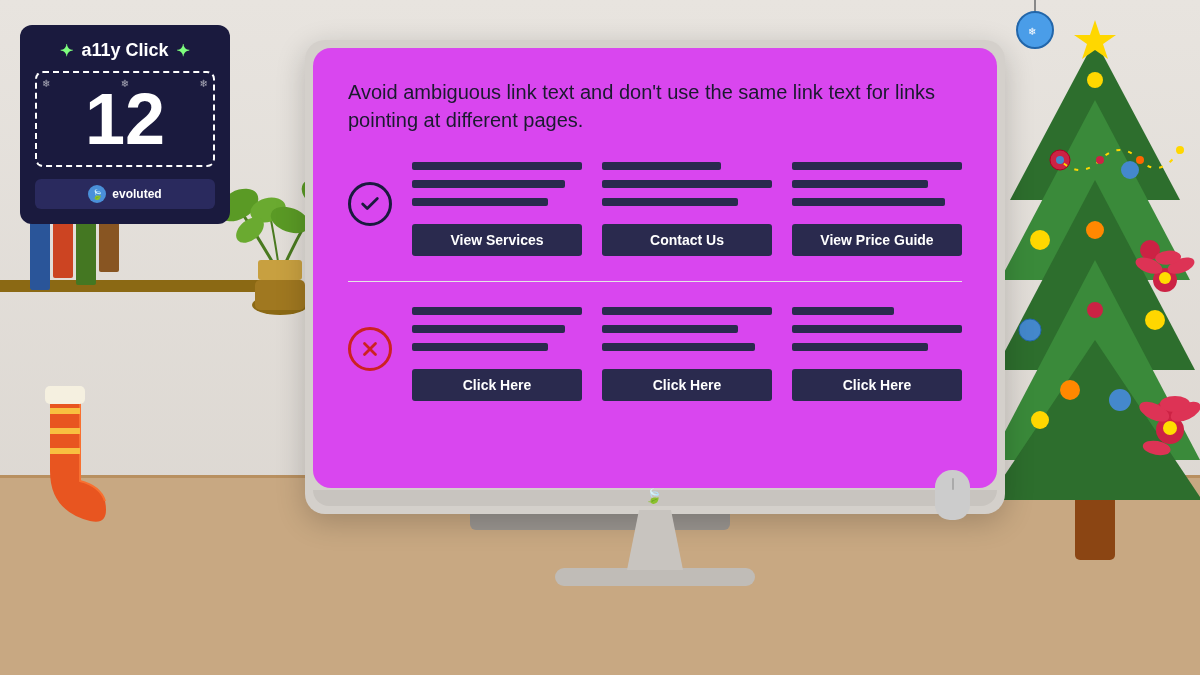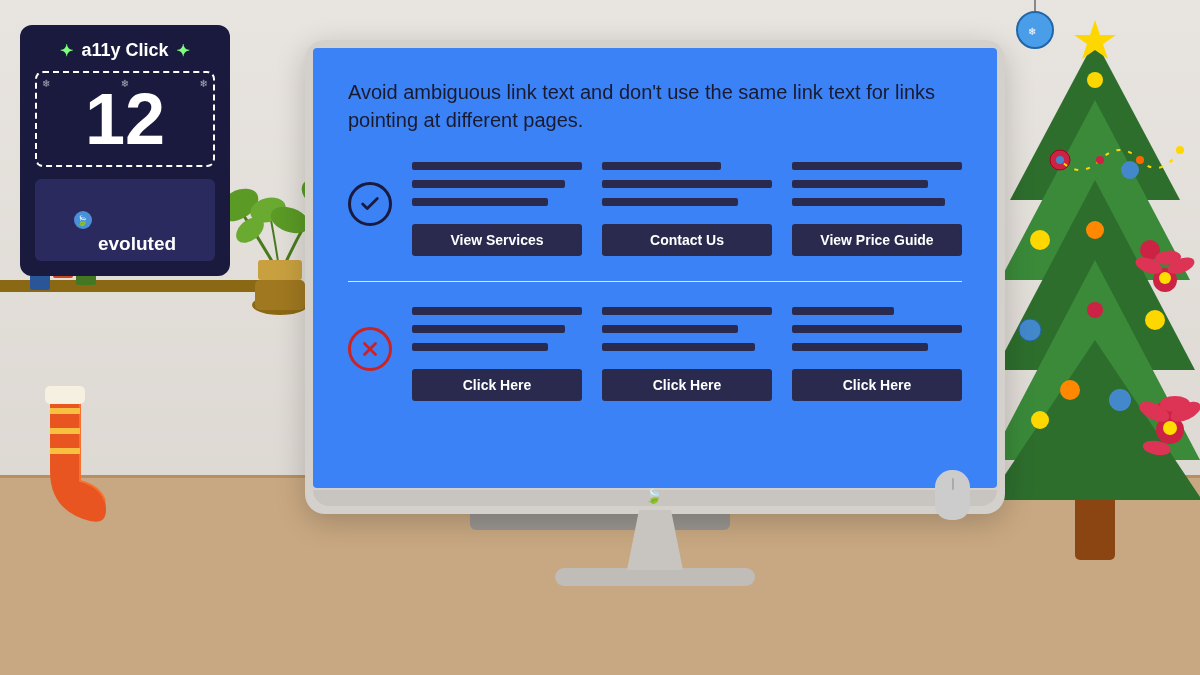--- a/index.html
+++ b/index.html
@@ -101,23 +101,22 @@
       border-radius: 50%;
       display: flex;
       align-items: center;
       justify-content: center;
       font-size: 10px;
       color: white;
     }
 
     .evoluted-text {
       color: white;
-      font-size: 19px;
+      font-size: 12px;
       font-weight: bold;
-      margin-top: 48px;
     }
 
     
     .shelf {
       position: absolute;
       top: 280px;
       left: 0;
       width: 260px;
       height: 12px;
       background: #8b6914;
@@ -180,22 +179,22 @@
 
     .monitor {
       background: #d4d0cb;
       border-radius: 20px;
       padding: 8px;
       box-shadow: 0 8px 30px rgba(0,0,0,0.2);
       width: 700px;
     }
 
     .monitor-screen {
-      background: #3b82f6;
-      border-radius: 4px;
+      background: #d946ef;
+      border-radius: 18px;
       padding: 30px 35px;
       min-height: 440px;
     }
 
     .monitor-chin {
       height: 16px;
       background: #c8c4bf;
       border-radius: 0 0 16px 16px;
       margin-top: 2px;
       display: flex;

